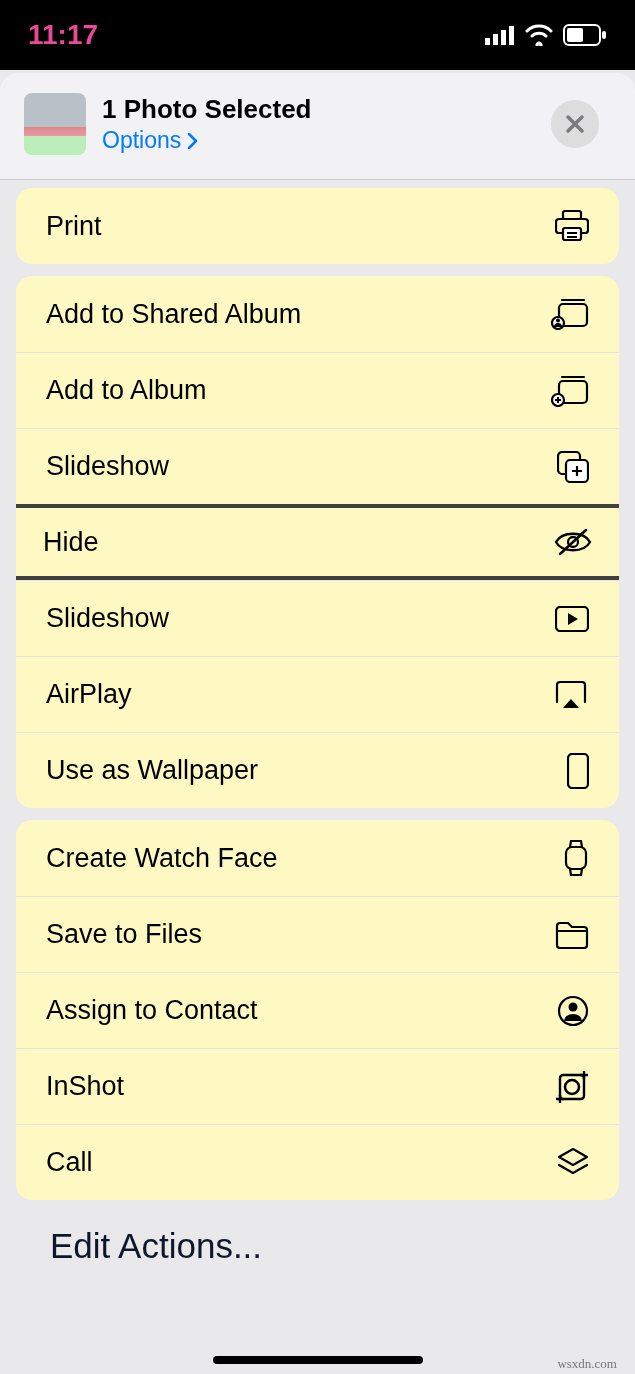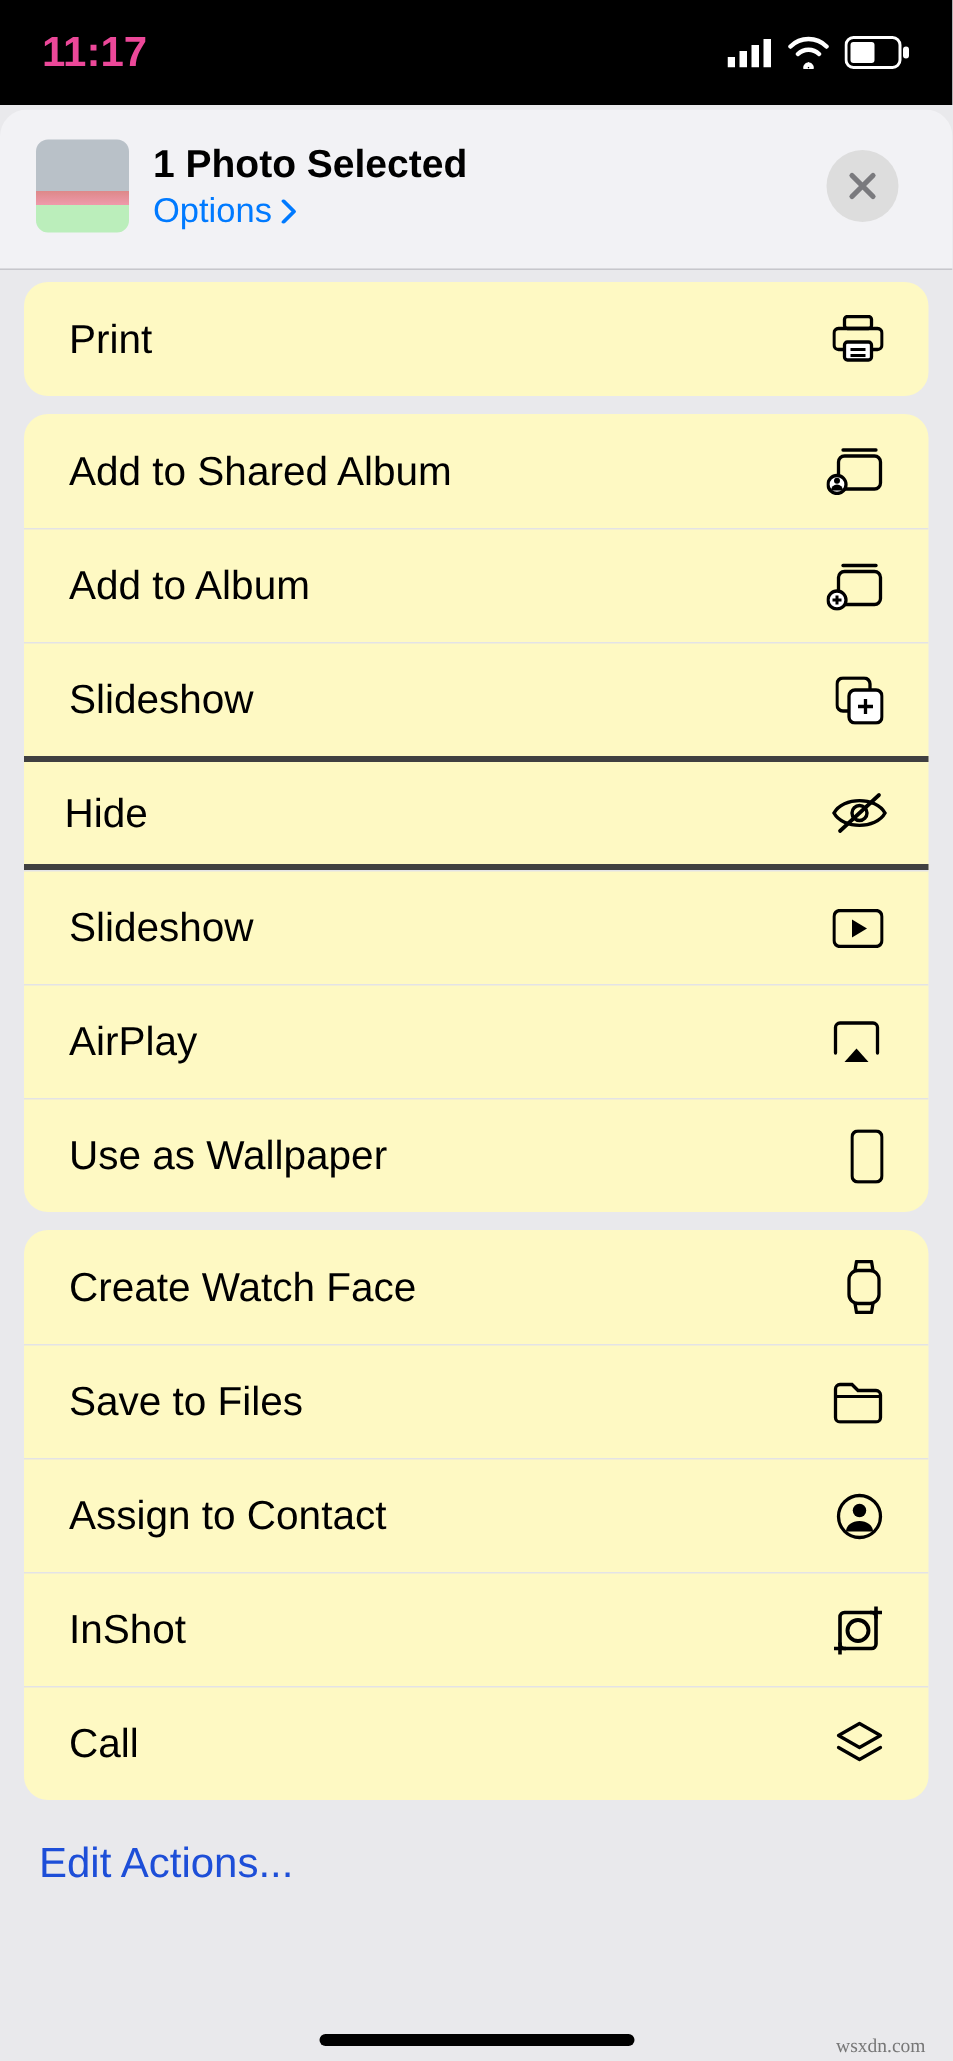--- a/index.html
+++ b/index.html
@@ -41,21 +41,21 @@
       border-top:1px solid #e3e3e6; position:relative;
     }
     .row:first-child{ border-top:none; }
     .row .icon{ flex:0 0 auto; display:flex; align-items:center; }
     .highlight-box{
       border:4px solid #404040; position:relative; z-index:5;
       margin:0 -7px; width:calc(100% + 14px); height:76px;
     }
     .highlight-box .row{ border-top:none; height:100%;}
     .edit-actions{
-      color:#1d4ed8; font-size:28px; padding:14px 26px 26px;
+      color:#0f172a; font-size:35px; padding:14px 50px 26px;
     }
     .home-ind{
       position:absolute; bottom:10px; left:50%; transform:translateX(-50%);
       width:210px; height:8px; border-radius:5px; background:#000;
     }
     .watermark{
       position:absolute; right:18px; bottom:2px; font-size:13px; color:#777;font-family:Liberation Serif, serif;
     }
   </style>
 </head>

